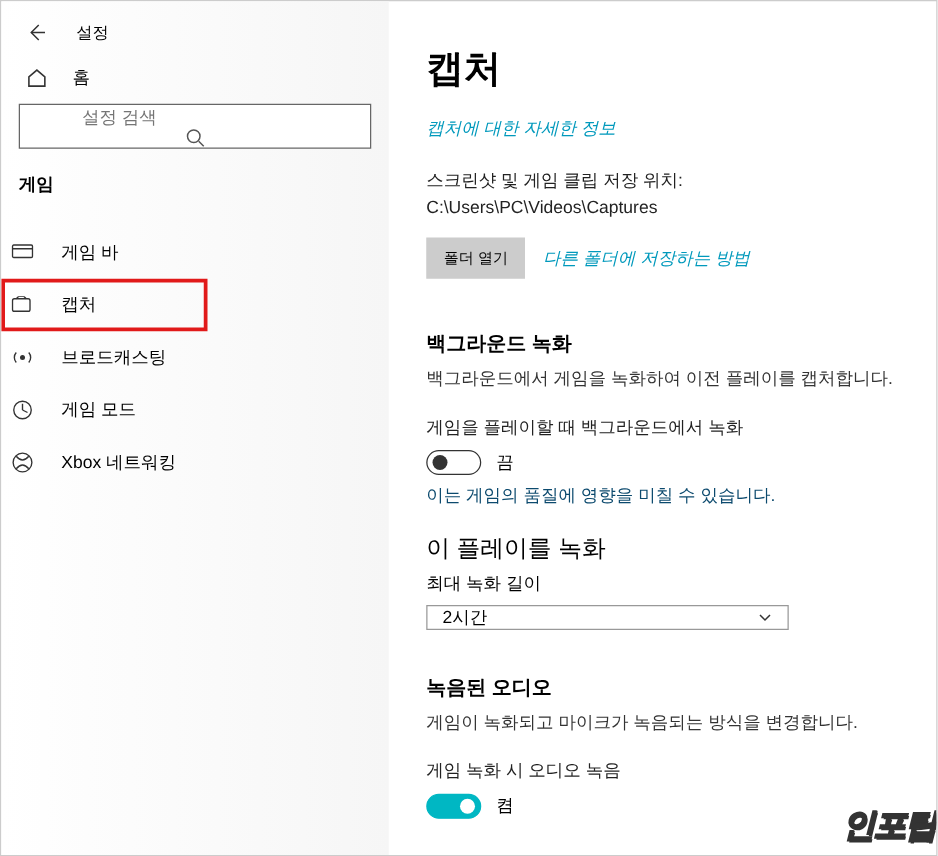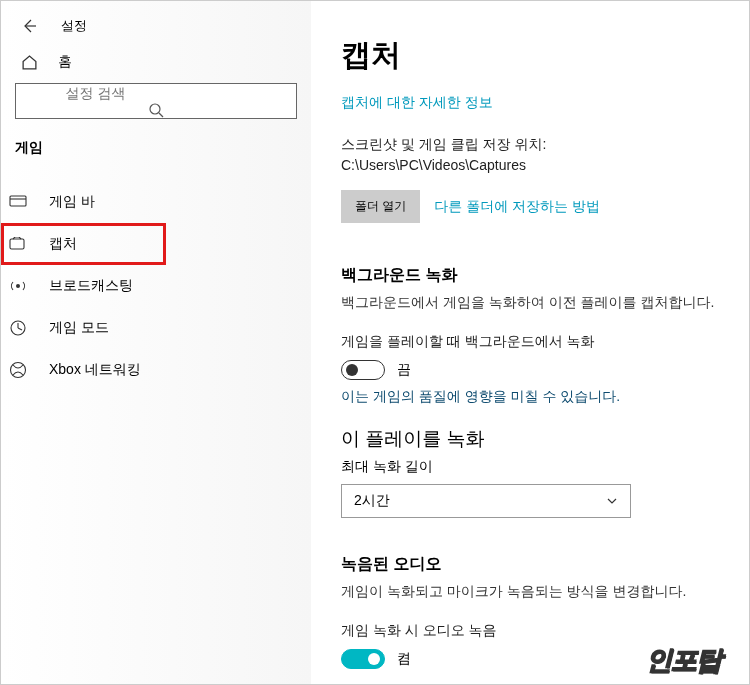--- a/index.html
+++ b/index.html
@@ -70,21 +70,21 @@
       outline: 3px solid #e11a1a;
       outline-offset: -3px;
       width: 165px;
     }
     .main {
       flex: 1;
       padding: 34px 30px 10px 30px;
       overflow: hidden;
     }
     .main h1 { font-size: 30px; font-weight: 600; margin-bottom: 18px; }
-    .link { color: #0099bc; font-size: 14px; cursor: pointer; }
+    .link { color: #0099bc; font-size: 14px; cursor: pointer; font-style: italic; }
     .para { font-size: 14px; color: #222; margin-top: 22px; line-height: 1.5; }
     .para-desc { font-size: 14px; color: #333; margin-top: 6px; line-height: 1.5; }
     .btn-row { display: flex; align-items: center; gap: 14px; margin-top: 14px; }
     .btn-gray {
       background: #ccc;
       border: none;
       padding: 8px 14px;
       font-size: 12px;
       cursor: pointer;
     }
@@ -103,31 +103,31 @@
     .toggle.on { background: #00b7c3; border-color: #00b7c3; }
     .toggle.on .knob { background: #fff; left: auto; right: 4px; }
     .toggle-label { font-size: 14px; }
     .hint { font-size: 14px; color: #0c4a6e; margin-top: 8px; }
     .sub-head { font-size: 19px; font-weight: 500; margin-top: 20px; }
     .sub-label { font-size: 14px; margin-top: 6px; }
     .select-box {
       margin-top: 8px;
       border: 1px solid #999;
       width: 290px;
-      height: 34px;
+      height: 20px;
       display: flex;
       align-items: center;
       justify-content: space-between;
       padding: 0 12px;
       font-size: 14px;
       cursor: pointer;
     }
     .watermark {
       position: absolute;
-      bottom: 6px; right: 28px;
+      bottom: 6px; right: 0;
       font-size: 26px;
       font-weight: 800;
       font-style: italic;
       color: #fff;
       -webkit-text-stroke: 1.5px #333;
       text-shadow: 1px 1px 0 #333;
       letter-spacing: -1px;
     }
     svg { display: block; }
   </style>

